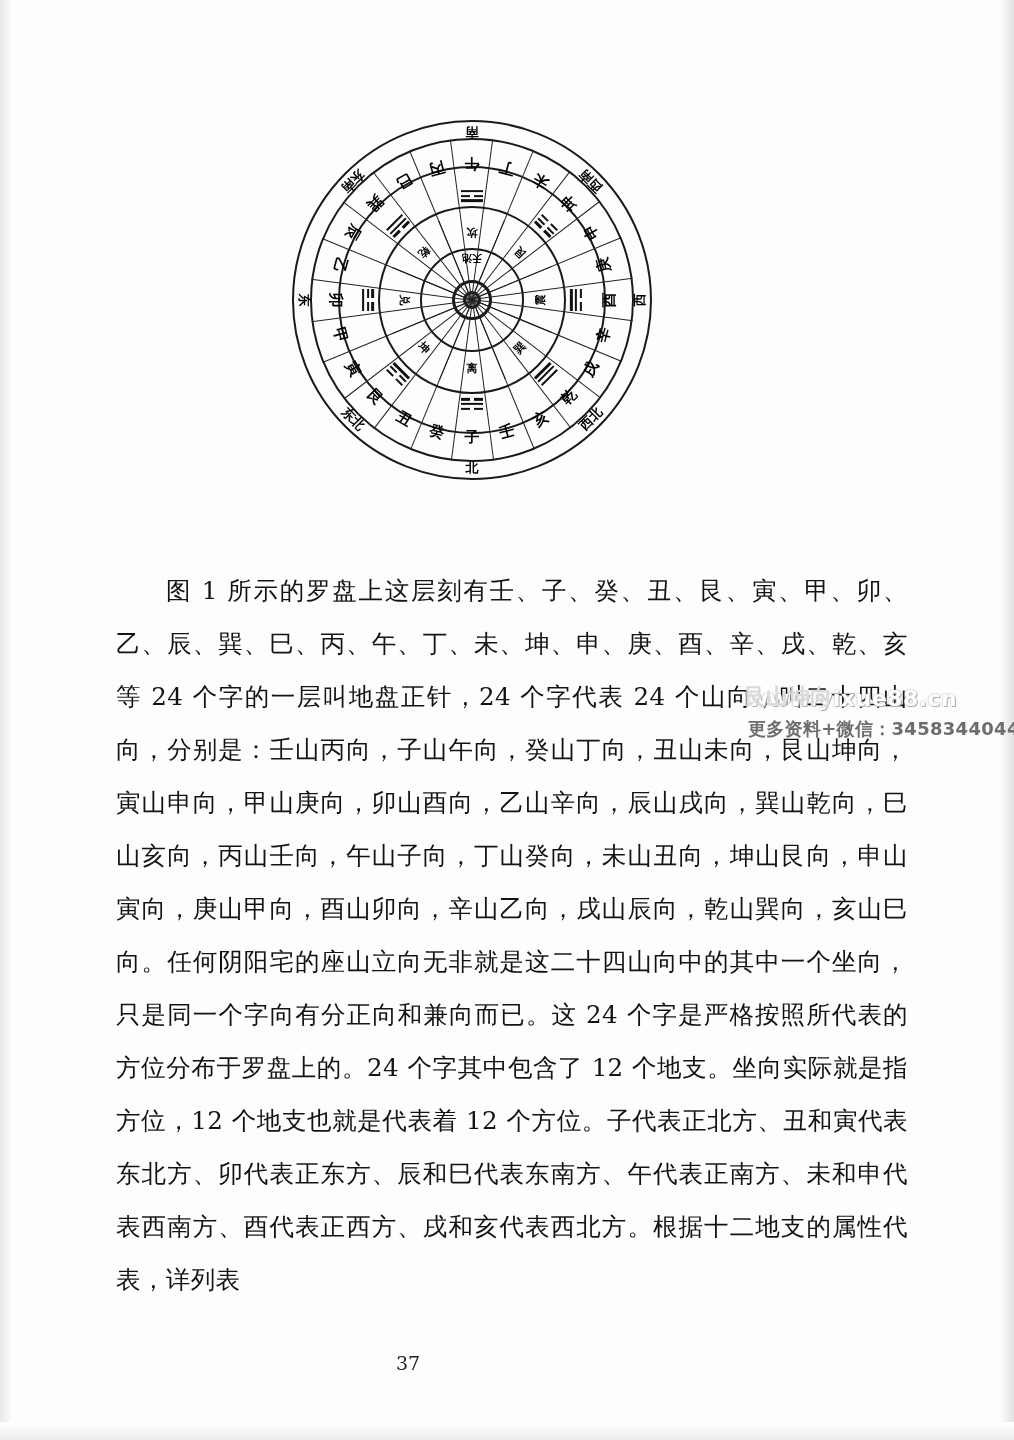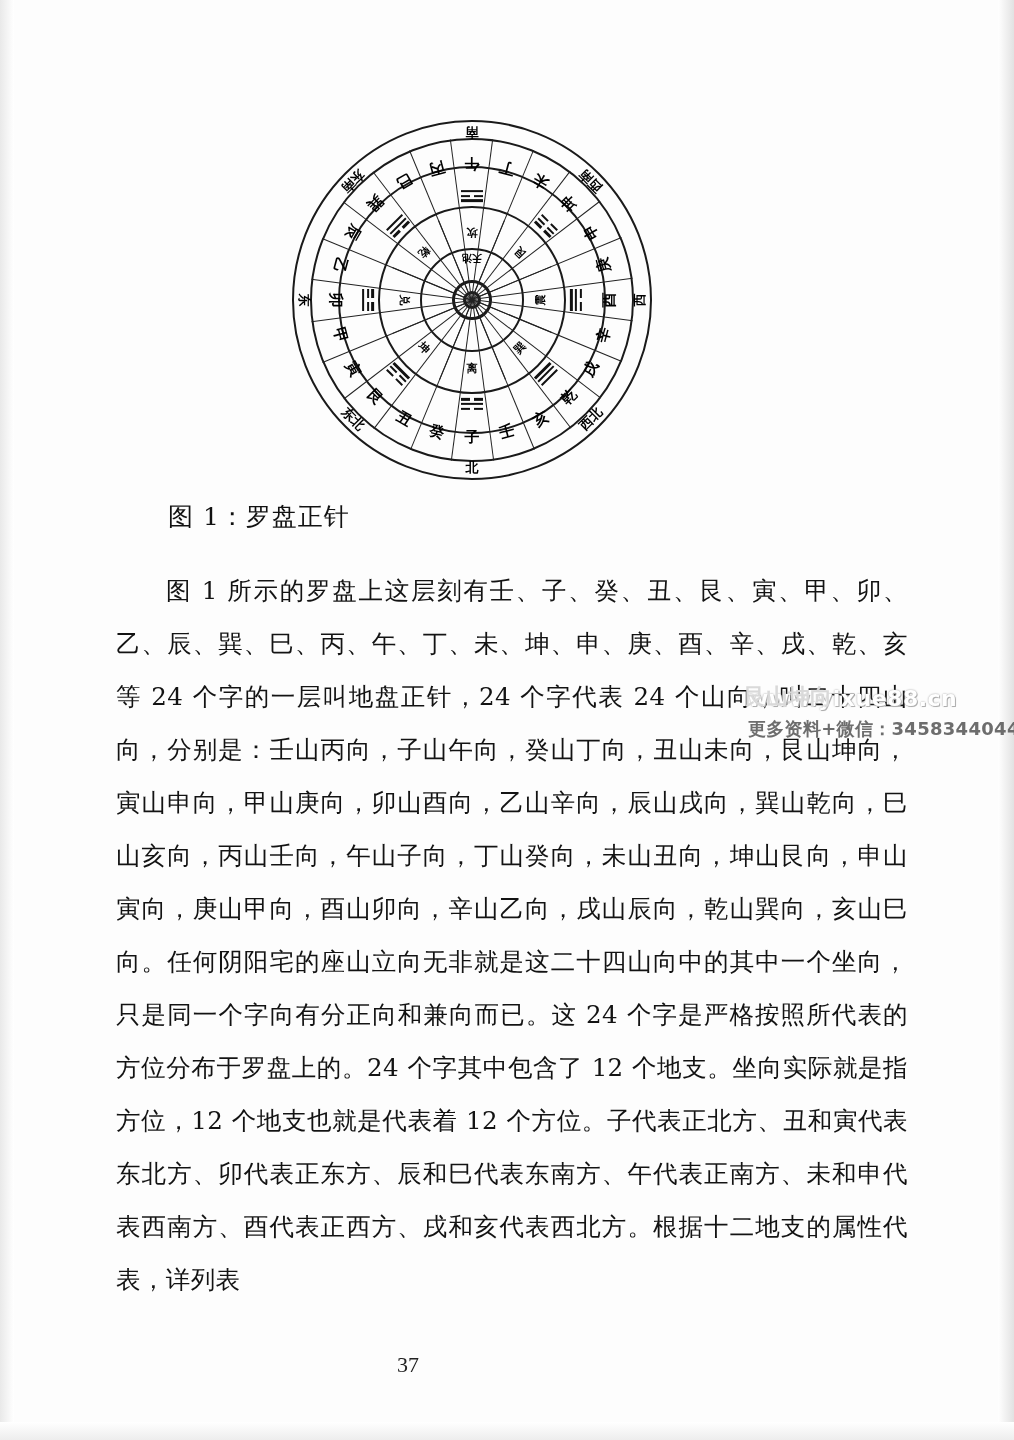--- a/index.html
+++ b/index.html
@@ -141,23 +141,22 @@
   }
   .body-text p { margin: 4px; }
   .body-text p.indent { text-indent: 50px; }
 
   .page-number {
     position: absolute;
     left: 0;
     top: 1352px;
     width: 816px;
     text-align: center;
-    font-size: 22px;
+    font-size: 19px;
     color: #222;
-    font-family: Liberation Serif, serif;
   }
 
   
   .watermark {
     position: absolute;
     left: 748px;
     top: 686px;
     width: 270px;
     pointer-events: none;
   }
@@ -316,21 +315,20 @@
         <span class="lbl-inner" style="transform: translate(-50%, -50%) rotate(450deg); left: 112px; top: 180px; position: absolute;">兑</span>
         <span class="lbl-inner" style="transform: translate(-50%, -50%) rotate(495deg); left: 131.917px; top: 131.917px; position: absolute;">乾</span>
         <span class="lbl-inner" style="transform: translate(-50%, -50%) rotate(180deg); left: 180px; top: 112px; position: absolute;">坎</span>
         <span class="lbl-inner" style="transform: translate(-50%, -50%) rotate(225deg); left: 228.083px; top: 131.917px; position: absolute;">艮</span>
         <span class="lbl-inner" style="transform: translate(-50%, -50%) rotate(270deg); left: 248px; top: 180px; position: absolute;">震</span>
         <span class="lbl-inner" style="transform: translate(-50%, -50%) rotate(315deg); left: 228.083px; top: 228.083px; position: absolute;">巽</span>
         <span class="lbl-inner" style="font-size: 10px; transform: translate(-50%, -50%) rotate(180deg); left: 180px; top: 138px; position: absolute;">天池</span>
       </div>
   </div>
 
-  <div class="caption">图 1：罗盘正针</div>
 
   <div class="body-text">
     <p class="indent">图 1 所示的罗盘上这层刻有壬、子、癸、丑、艮、寅、甲、卯、乙、辰、巽、巳、丙、午、丁、未、坤、申、庚、酉、辛、戌、乾、亥等 24 个字的一层叫地盘正针，24 个字代表 24 个山向，叫二十四山向，分别是：壬山丙向，子山午向，癸山丁向，丑山未向，艮山坤向，寅山申向，甲山庚向，卯山酉向，乙山辛向，辰山戌向，巽山乾向，巳山亥向，丙山壬向，午山子向，丁山癸向，未山丑向，坤山艮向，申山寅向，庚山甲向，酉山卯向，辛山乙向，戌山辰向，乾山巽向，亥山巳向。任何阴阳宅的座山立向无非就是这二十四山向中的其中一个坐向，只是同一个字向有分正向和兼向而已。这 24 个字是严格按照所代表的方位分布于罗盘上的。24 个字其中包含了 12 个地支。坐向实际就是指方位，12 个地支也就是代表着 12 个方位。子代表正北方、丑和寅代表东北方、卯代表正东方、辰和巳代表东南方、午代表正南方、未和申代表西南方、酉代表正西方、戌和亥代表西北方。根据十二地支的属性代表，详列表</p>
   </div>
 
   <div class="page-number">37</div>
 
   <div class="watermark">
     <div class="wm-logo">艮山坤向</div>
     <div class="wm-line1">www.yixue88.cn</div>

